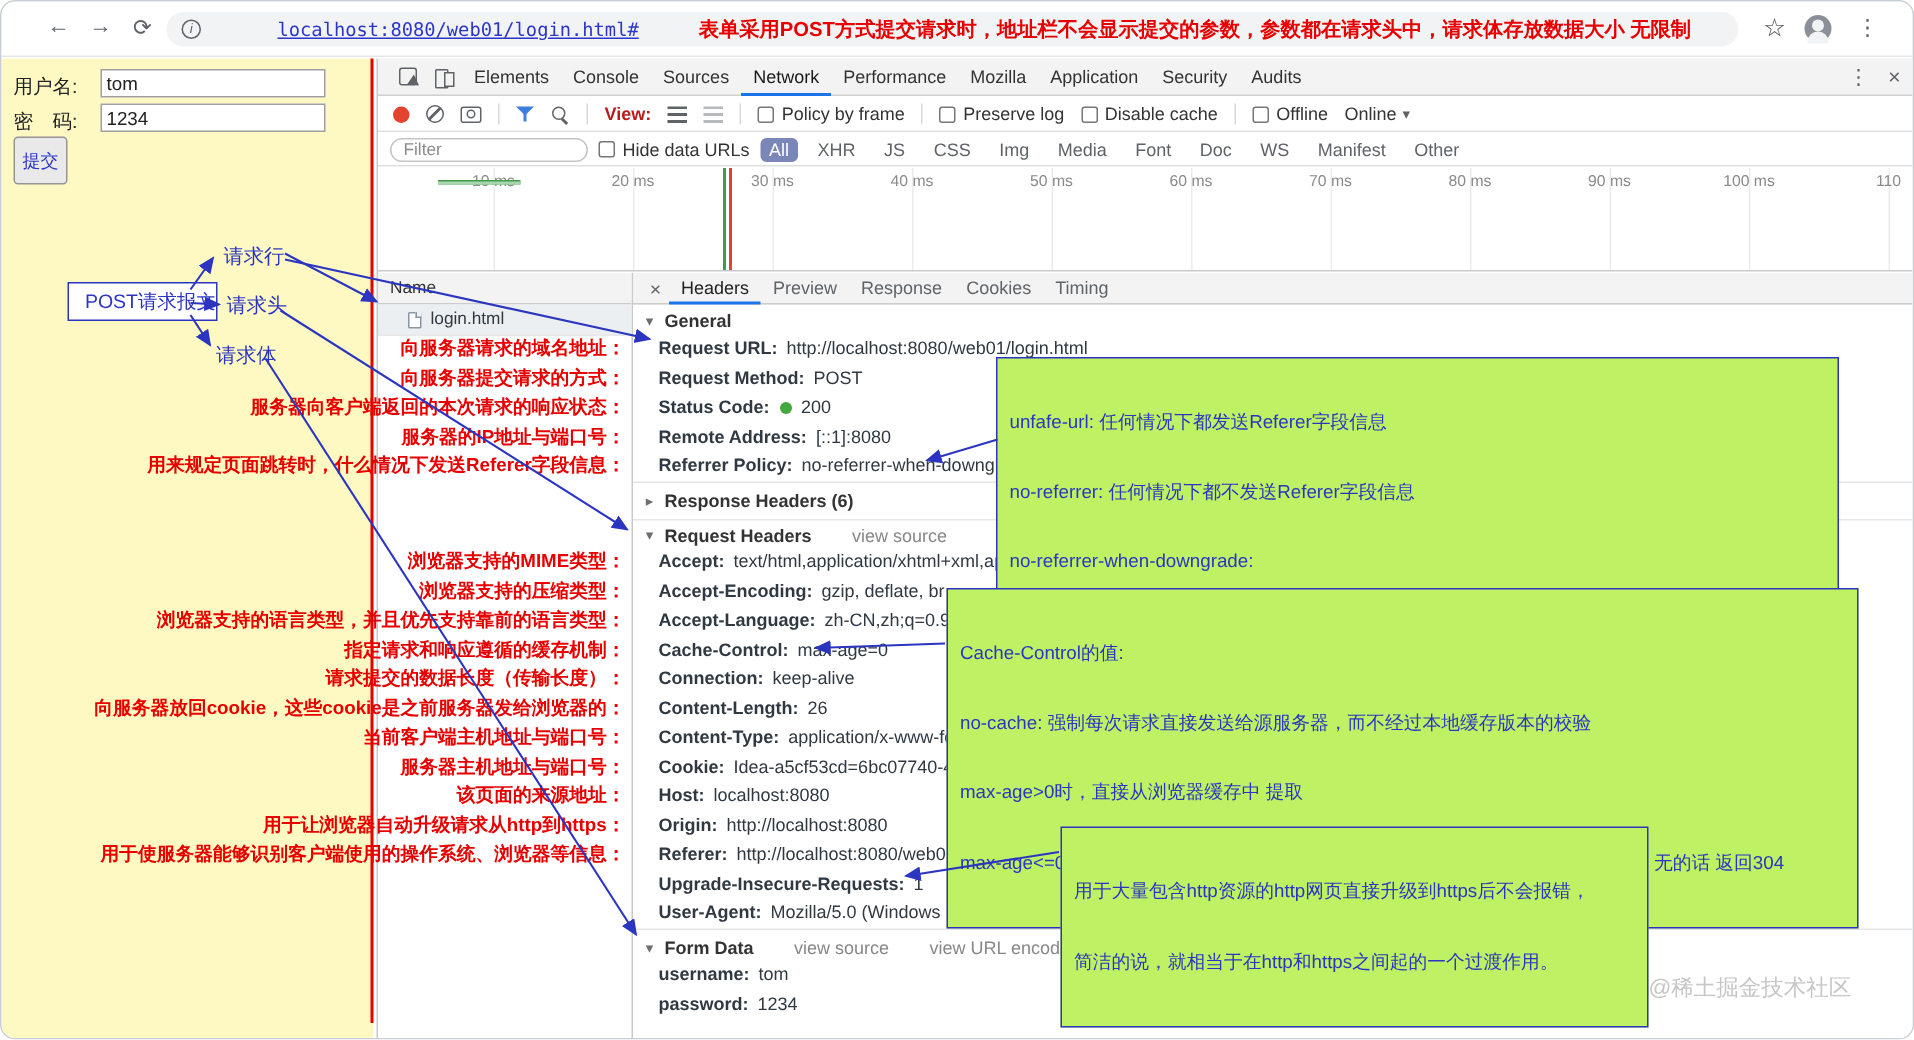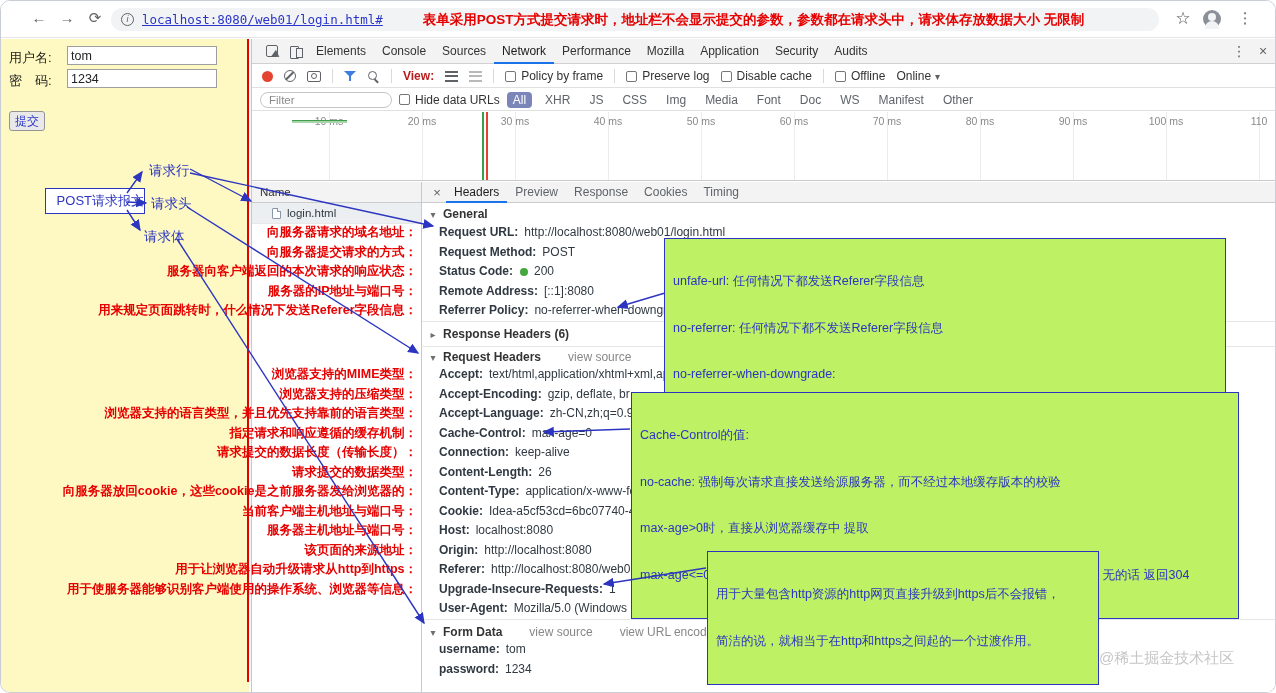--- a/index.html
+++ b/index.html
@@ -4,31 +4,31 @@
 <style>
   *{margin:0;padding:0;box-sizing:border-box;}
   body{font-family:"Liberation Sans",sans-serif;background:#fff;}
   .screen{position:relative;width:1276px;height:693px;background:#fff;border:1px solid #c9ced6;border-radius:10px;overflow:hidden;}
 
   
   .topbar{position:absolute;top:0;left:0;right:0;height:37px;background:#fff;border-bottom:1px solid #e6e6e6;}
   .nav-icon{position:absolute;top:8px;font-size:15px;color:#5f6368;width:20px;text-align:center;cursor:pointer;}
   .addr{position:absolute;left:110px;top:7px;width:1048px;height:23px;background:#f1f3f4;border-radius:12px;display:flex;align-items:center;padding:0 10px;white-space:nowrap;overflow:hidden;}
   .info-icon{flex:0 0 auto;width:13px;height:13px;border:1px solid #5f6368;border-radius:50%;color:#5f6368;font-size:9px;line-height:11px;text-align:center;margin-right:8px;font-style:italic;}
-  .url{color:#2b35c9;text-decoration:underline;font-size:12.5px;font-family:"DejaVu Sans Mono",monospace;}
+  .url{color:#2b35c9;text-decoration:underline;font-size:12.5px;font-family:"DejaVu Sans Mono",monospace;margin-left:43px;}
   .addr-anno{color:#e60000;font-weight:bold;font-size:13.5px;margin-left:40px;}
   .avatar{position:absolute;left:1202px;top:9px;width:18px;height:18px;border-radius:50%;background:#8a8f98;}
   .avatar::after{content:"";position:absolute;left:5px;top:3px;width:8px;height:8px;border-radius:50%;background:#f1f3f4;}
   .avatar::before{content:"";position:absolute;left:2px;top:11px;width:14px;height:8px;border-radius:7px 7px 0 0;background:#f1f3f4;}
 
   
   .page-area{position:absolute;top:38px;left:0;width:248px;bottom:0;background:#fef9c3;}
   .flabel{position:absolute;font-size:13px;color:#222;}
   .finput{position:absolute;width:150px;height:19px;border:1px solid #9e9e9e;font-size:12.5px;padding:0 3px;color:#222;font-family:"Liberation Sans",sans-serif;}
-  .submit-btn{position:absolute;left:8px;top:52px;width:36px;height:20px;background:#e9e9e9;border:1px solid #949494;font-size:12px;color:#2b35c9;border-radius:3px;font-family:"Liberation Sans",sans-serif;margin-top:20px;}
+  .submit-btn{position:absolute;left:8px;top:52px;width:36px;height:32px;background:#e9e9e9;border:1px solid #949494;font-size:12px;color:#2b35c9;border-radius:3px;font-family:"Liberation Sans",sans-serif;}
   .red-divider{position:absolute;left:246px;top:38px;bottom:10px;width:2px;background:#e60000;z-index:20;}
 
   
   .devtools{position:absolute;top:38px;left:250px;right:0;bottom:0;background:#fff;border-left:1px solid #c9c9c9;font-size:12px;color:#303942;}
   .dt-tabbar{position:absolute;top:0;left:0;right:0;height:25px;background:#f3f3f3;border-bottom:1px solid #d0d0d0;display:flex;align-items:center;padding-left:8px;}
   .dt-icon-btn{display:flex;align-items:center;justify-content:center;width:24px;height:25px;color:#5f6368;font-size:14px;cursor:pointer;}
   .dt-tab{padding:0 8px;height:25px;line-height:25px;color:#333;cursor:pointer;}
   .dt-tab.sel{border-bottom:2px solid #1a73e8;color:#1a1a1a;}
   .spacer{flex:1;}
   .ic-inspect{position:relative;width:12px;height:12px;border:1.5px solid #5f6368;border-radius:2px;}
@@ -390,21 +390,20 @@
     <div>服务器向客户端返回的本次请求的响应状态：</div>
     <div>服务器的IP地址与端口号：</div>
     <div>用来规定页面跳转时，什么情况下发送Referer字段信息：</div>
   </div>
   <div class="red-col red-col2">
     <div>浏览器支持的MIME类型：</div>
     <div>浏览器支持的压缩类型：</div>
     <div>浏览器支持的语言类型，并且优先支持靠前的语言类型：</div>
     <div>指定请求和响应遵循的缓存机制：</div>
     <div>请求提交的数据长度（传输长度）：</div>
-    <div>请求提交的数据类型：</div>
     <div>向服务器放回cookie，这些cookie是之前服务器发给浏览器的：</div>
     <div>当前客户端主机地址与端口号：</div>
     <div>服务器主机地址与端口号：</div>
     <div>该页面的来源地址：</div>
     <div>用于让浏览器自动升级请求从http到https：</div>
     <div>用于使服务器能够识别客户端使用的操作系统、浏览器等信息：</div>
   </div>
 
   <div class="bluebox bluebox1">
     <div>unfafe-url: 任何情况下都发送Referer字段信息</div>

